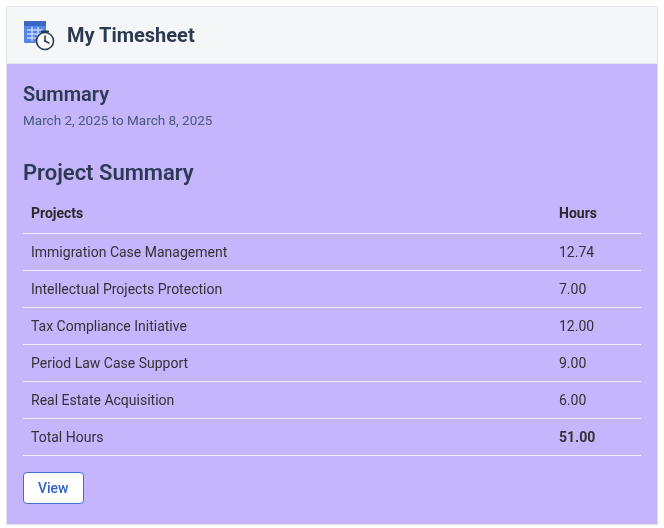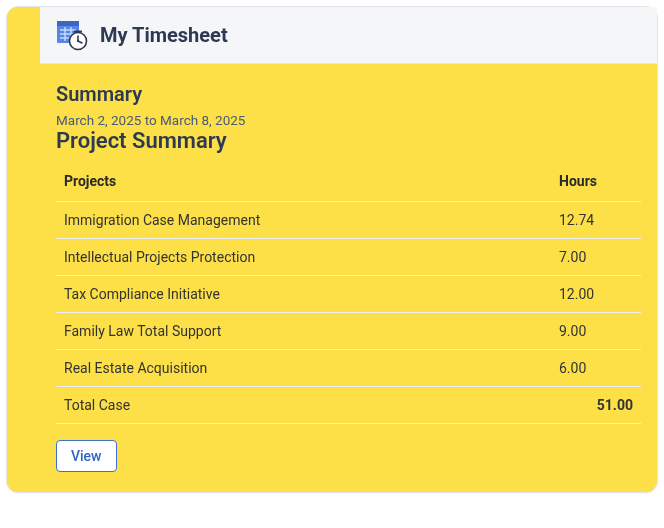--- a/index.html
+++ b/index.html
@@ -6,25 +6,24 @@
     body {
       font-family: -apple-system, BlinkMacSystemFont, "Segoe UI", Roboto, "Helvetica Neue", Arial, sans-serif;
       background: #fff;
       width: 664px;
       height: 528px;
       overflow: hidden;
       color: #333;
     }
     .card {
       border: 1px solid #e2e4e9;
-      border-radius: 12px;
+      border-radius: 0;
       margin: 6px;
-      background: #fde047;
+      background: #c4b5fd;
       box-shadow: 0 1px 2px rgba(0,0,0,0.03);
-      padding-left: 33px;
     }
     .card-header {
       background: #f5f6f8;
       border-bottom: 1px solid #e6e8ec;
       padding: 12px 16px;
       display: flex;
       align-items: center;
       gap: 12px;
     }
     .header-icon {
@@ -42,20 +41,21 @@
     }
     .section-title {
       font-size: 20px;
       font-weight: 600;
       color: #2d3a52;
       margin-bottom: 6px;
     }
     .period-range {
       font-size: 13.5px;
       color: #4a5a78;
+      margin-bottom: 32px;
     }
     .summary-title {
       font-size: 22px;
       font-weight: 600;
       color: #2d3a52;
       margin-bottom: 10px;
     }
     table.summary {
       width: 100%;
       border-collapse: collapse;
@@ -73,21 +73,20 @@
       color: #333;
       padding: 10px 8px;
       border-bottom: 1px solid #eceef2;
     }
     table.summary td.hours-cell { text-align: left; }
     table.summary tr.total-row td {
       font-weight: 400;
     }
     table.summary tr.total-row td.hours-cell {
       font-weight: 700;
-      text-align: right;
     }
     .actions { padding: 16px 0 8px 0; }
     .btn {
       display: inline-block;
       padding: 7px 14px;
       border: 1px solid #3d6fd1;
       border-radius: 4px;
       background: #fff;
       color: #2f62c6;
       font-size: 14px;
@@ -144,29 +143,29 @@
           </tr>
           <tr>
             <td>Intellectual Projects Protection</td>
             <td class="hours-cell">7.00</td>
           </tr>
           <tr>
             <td>Tax Compliance Initiative</td>
             <td class="hours-cell">12.00</td>
           </tr>
           <tr>
-            <td>Family Law Total Support</td>
+            <td>Period Law Case Support</td>
             <td class="hours-cell">9.00</td>
           </tr>
           <tr>
             <td>Real Estate Acquisition</td>
             <td class="hours-cell">6.00</td>
           </tr>
           <tr class="total-row">
-            <td>Total Case</td>
+            <td>Total Hours</td>
             <td class="hours-cell">51.00</td>
           </tr>
         </tbody>
       </table>
     </div>
 
     <div class="actions">
       <button class="btn">View</button>
     </div>
 

